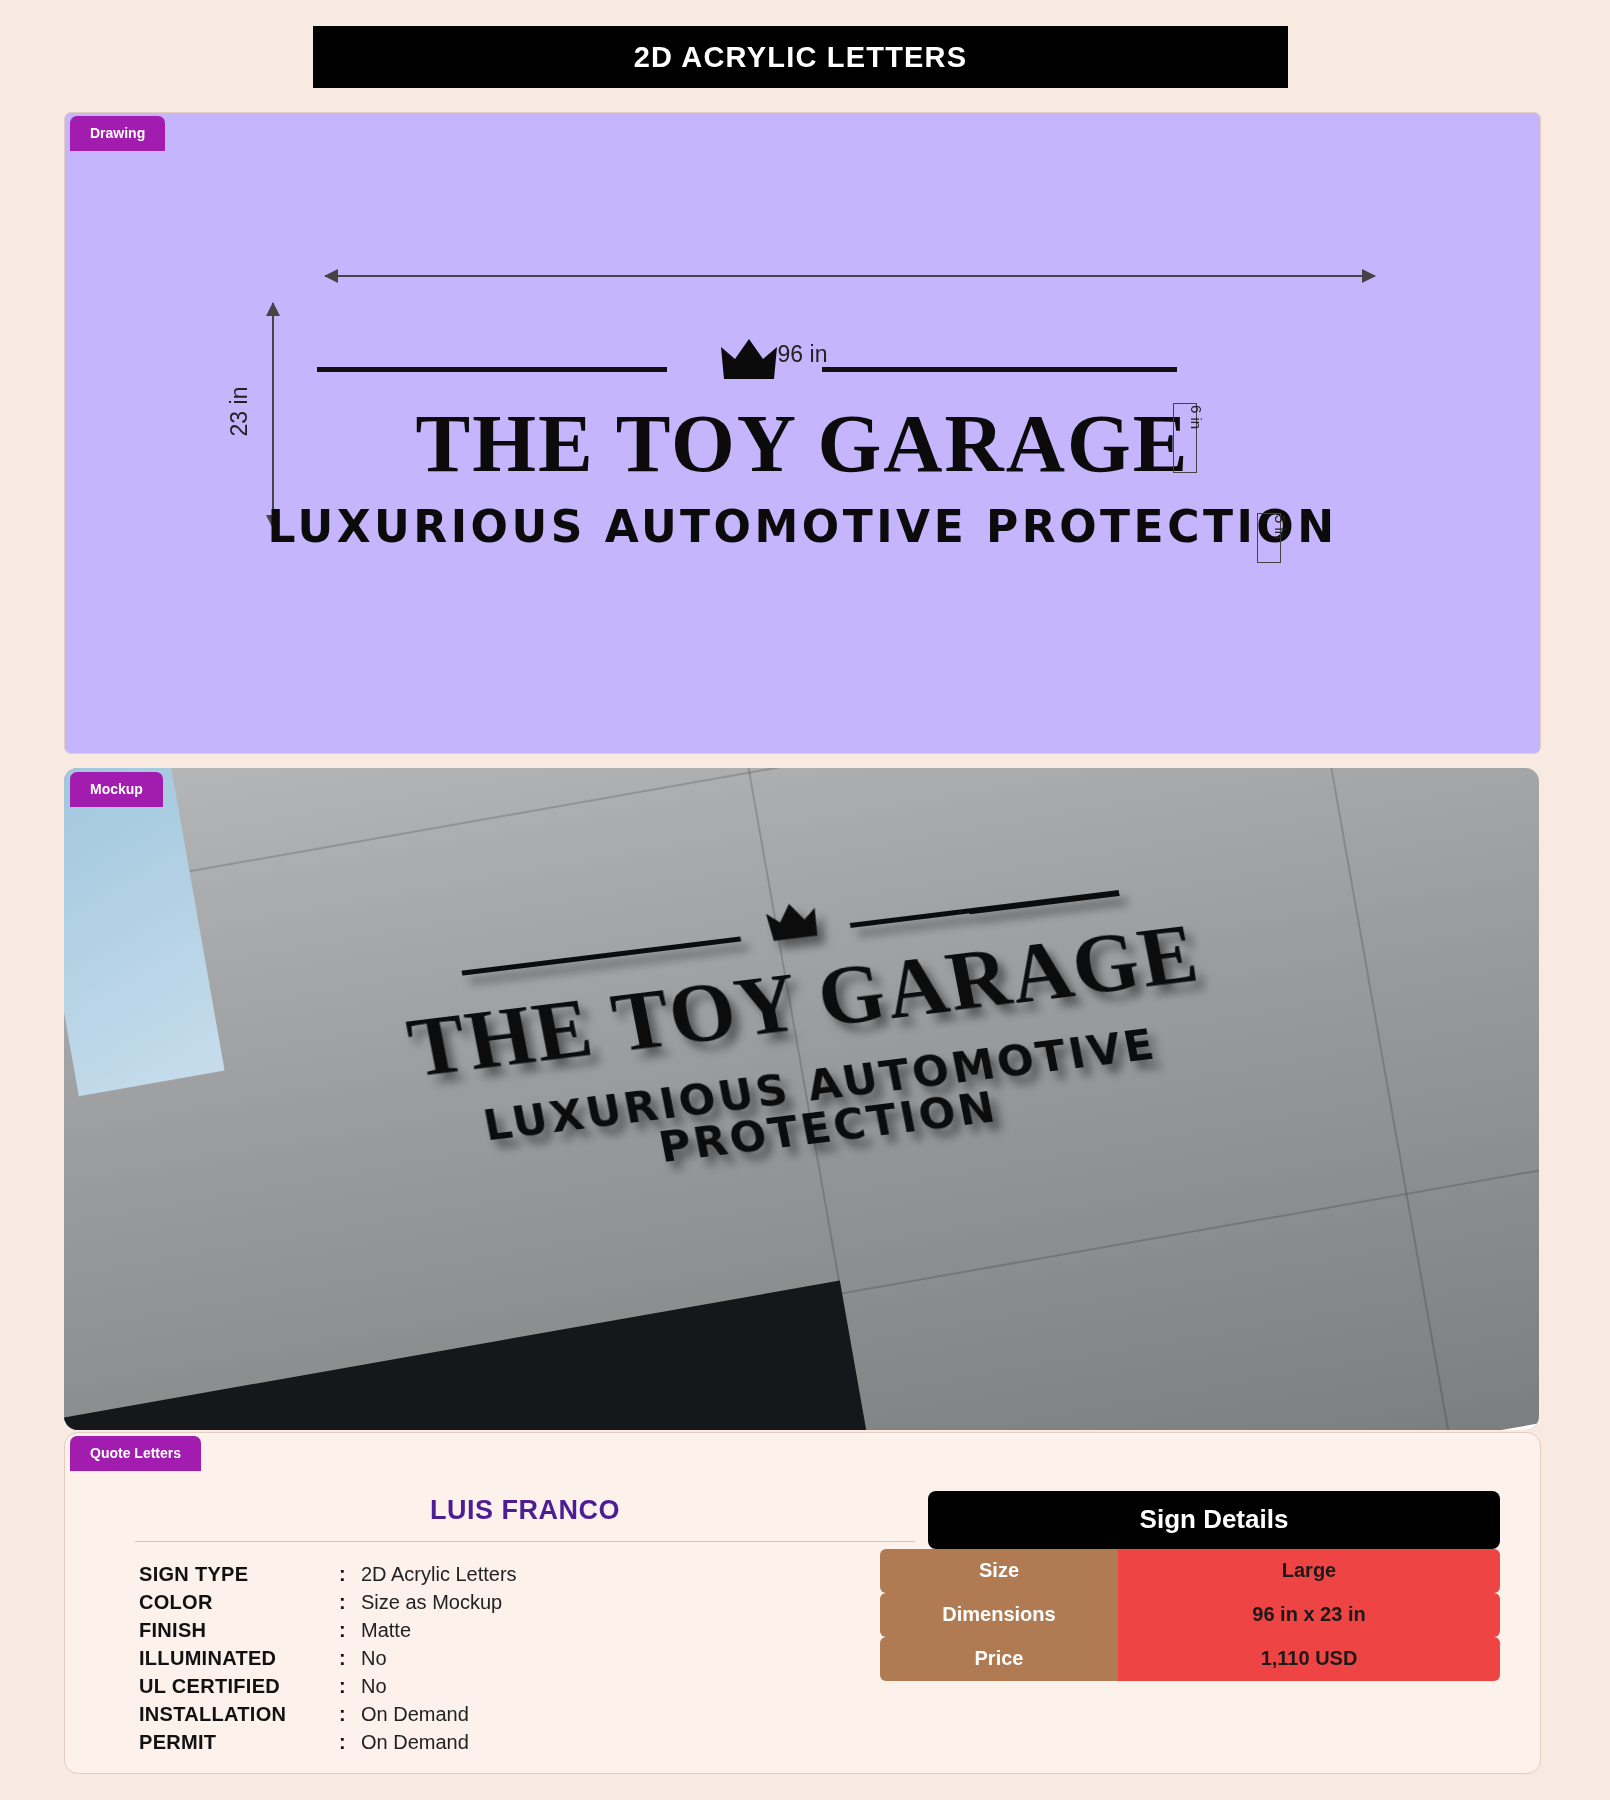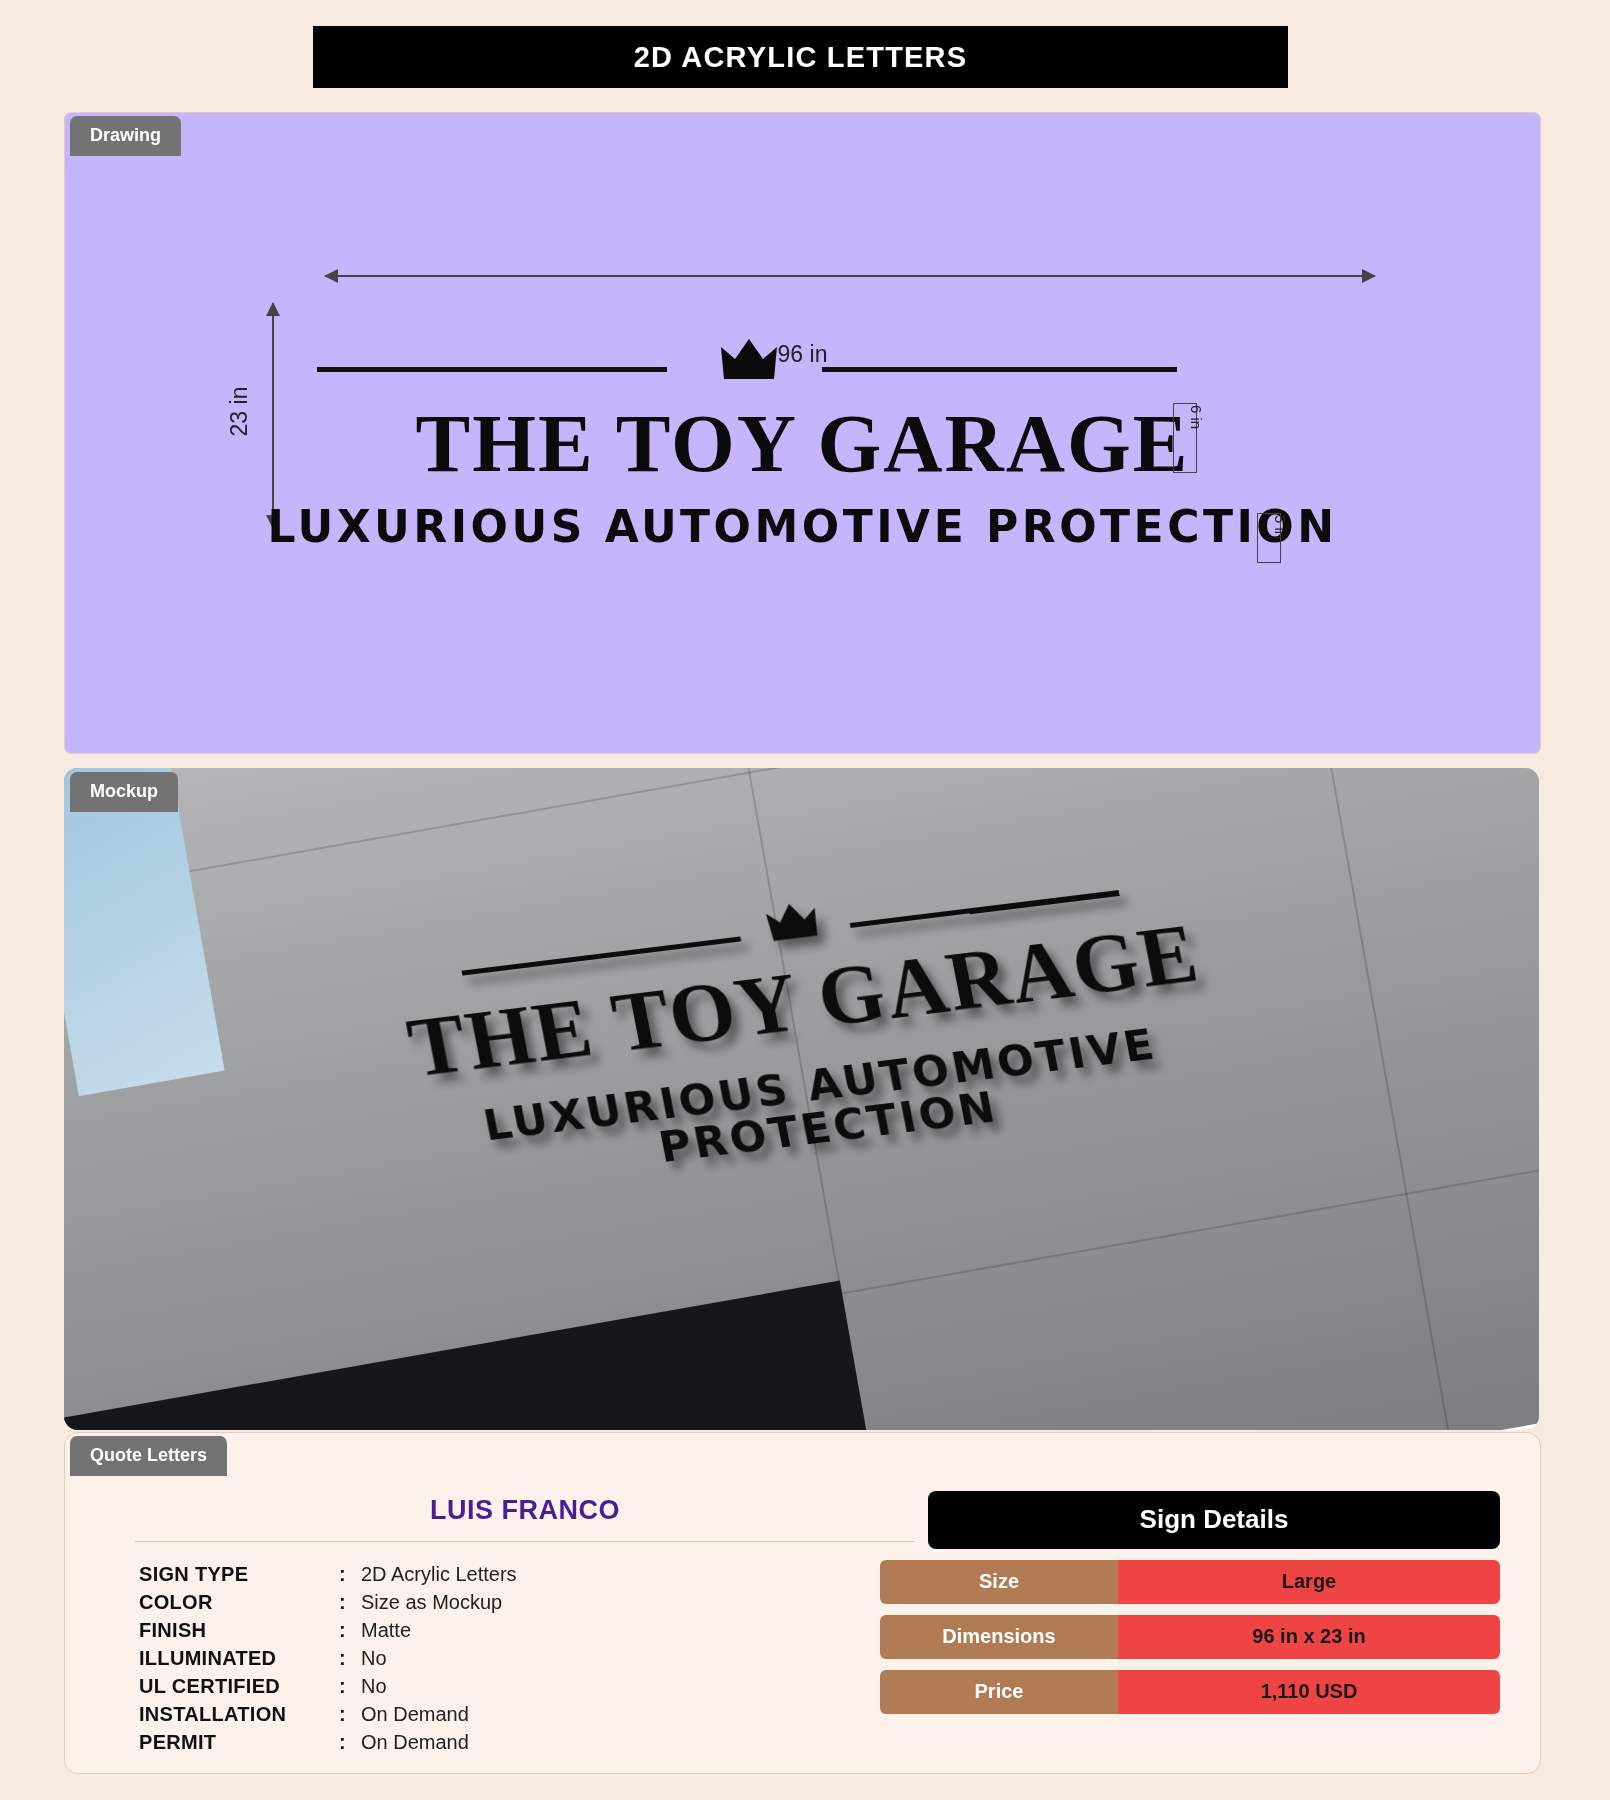--- a/index.html
+++ b/index.html
@@ -30,23 +30,23 @@
   .title-bar .title-text {
     color: #ffffff;
     font-size: 29px;
     font-weight: bold;
     letter-spacing: 1.2px;
   }
 
   
   .section-tag {
     position: absolute;
-    background: #737373;
+    background: #a21caf;
     color: #ffffff;
-    font-size: 18px;
+    font-size: 14px;
     font-weight: bold;
     padding: 9px 20px 10px 20px;
     border-radius: 7px 7px 0 0;
     z-index: 5;
     white-space: nowrap;
   }
 
   
   .drawing-panel {
     position: absolute;
@@ -363,21 +363,20 @@
     color: #fff;
     text-align: center;
     font-size: 26px;
     font-weight: bold;
     padding: 13px 0 14px 0;
     border-radius: 8px;
     margin-left: 48px;
   }
   .sd-row {
     display: flex;
-    margin-top: 11px;
     border-radius: 6px;
     overflow: hidden;
     justify-content: flex-end;
   }
   .sd-label {
     width: 238px;
     background: #b07a52;
     color: #ffffff;
     font-size: 20px;
     font-weight: bold;

